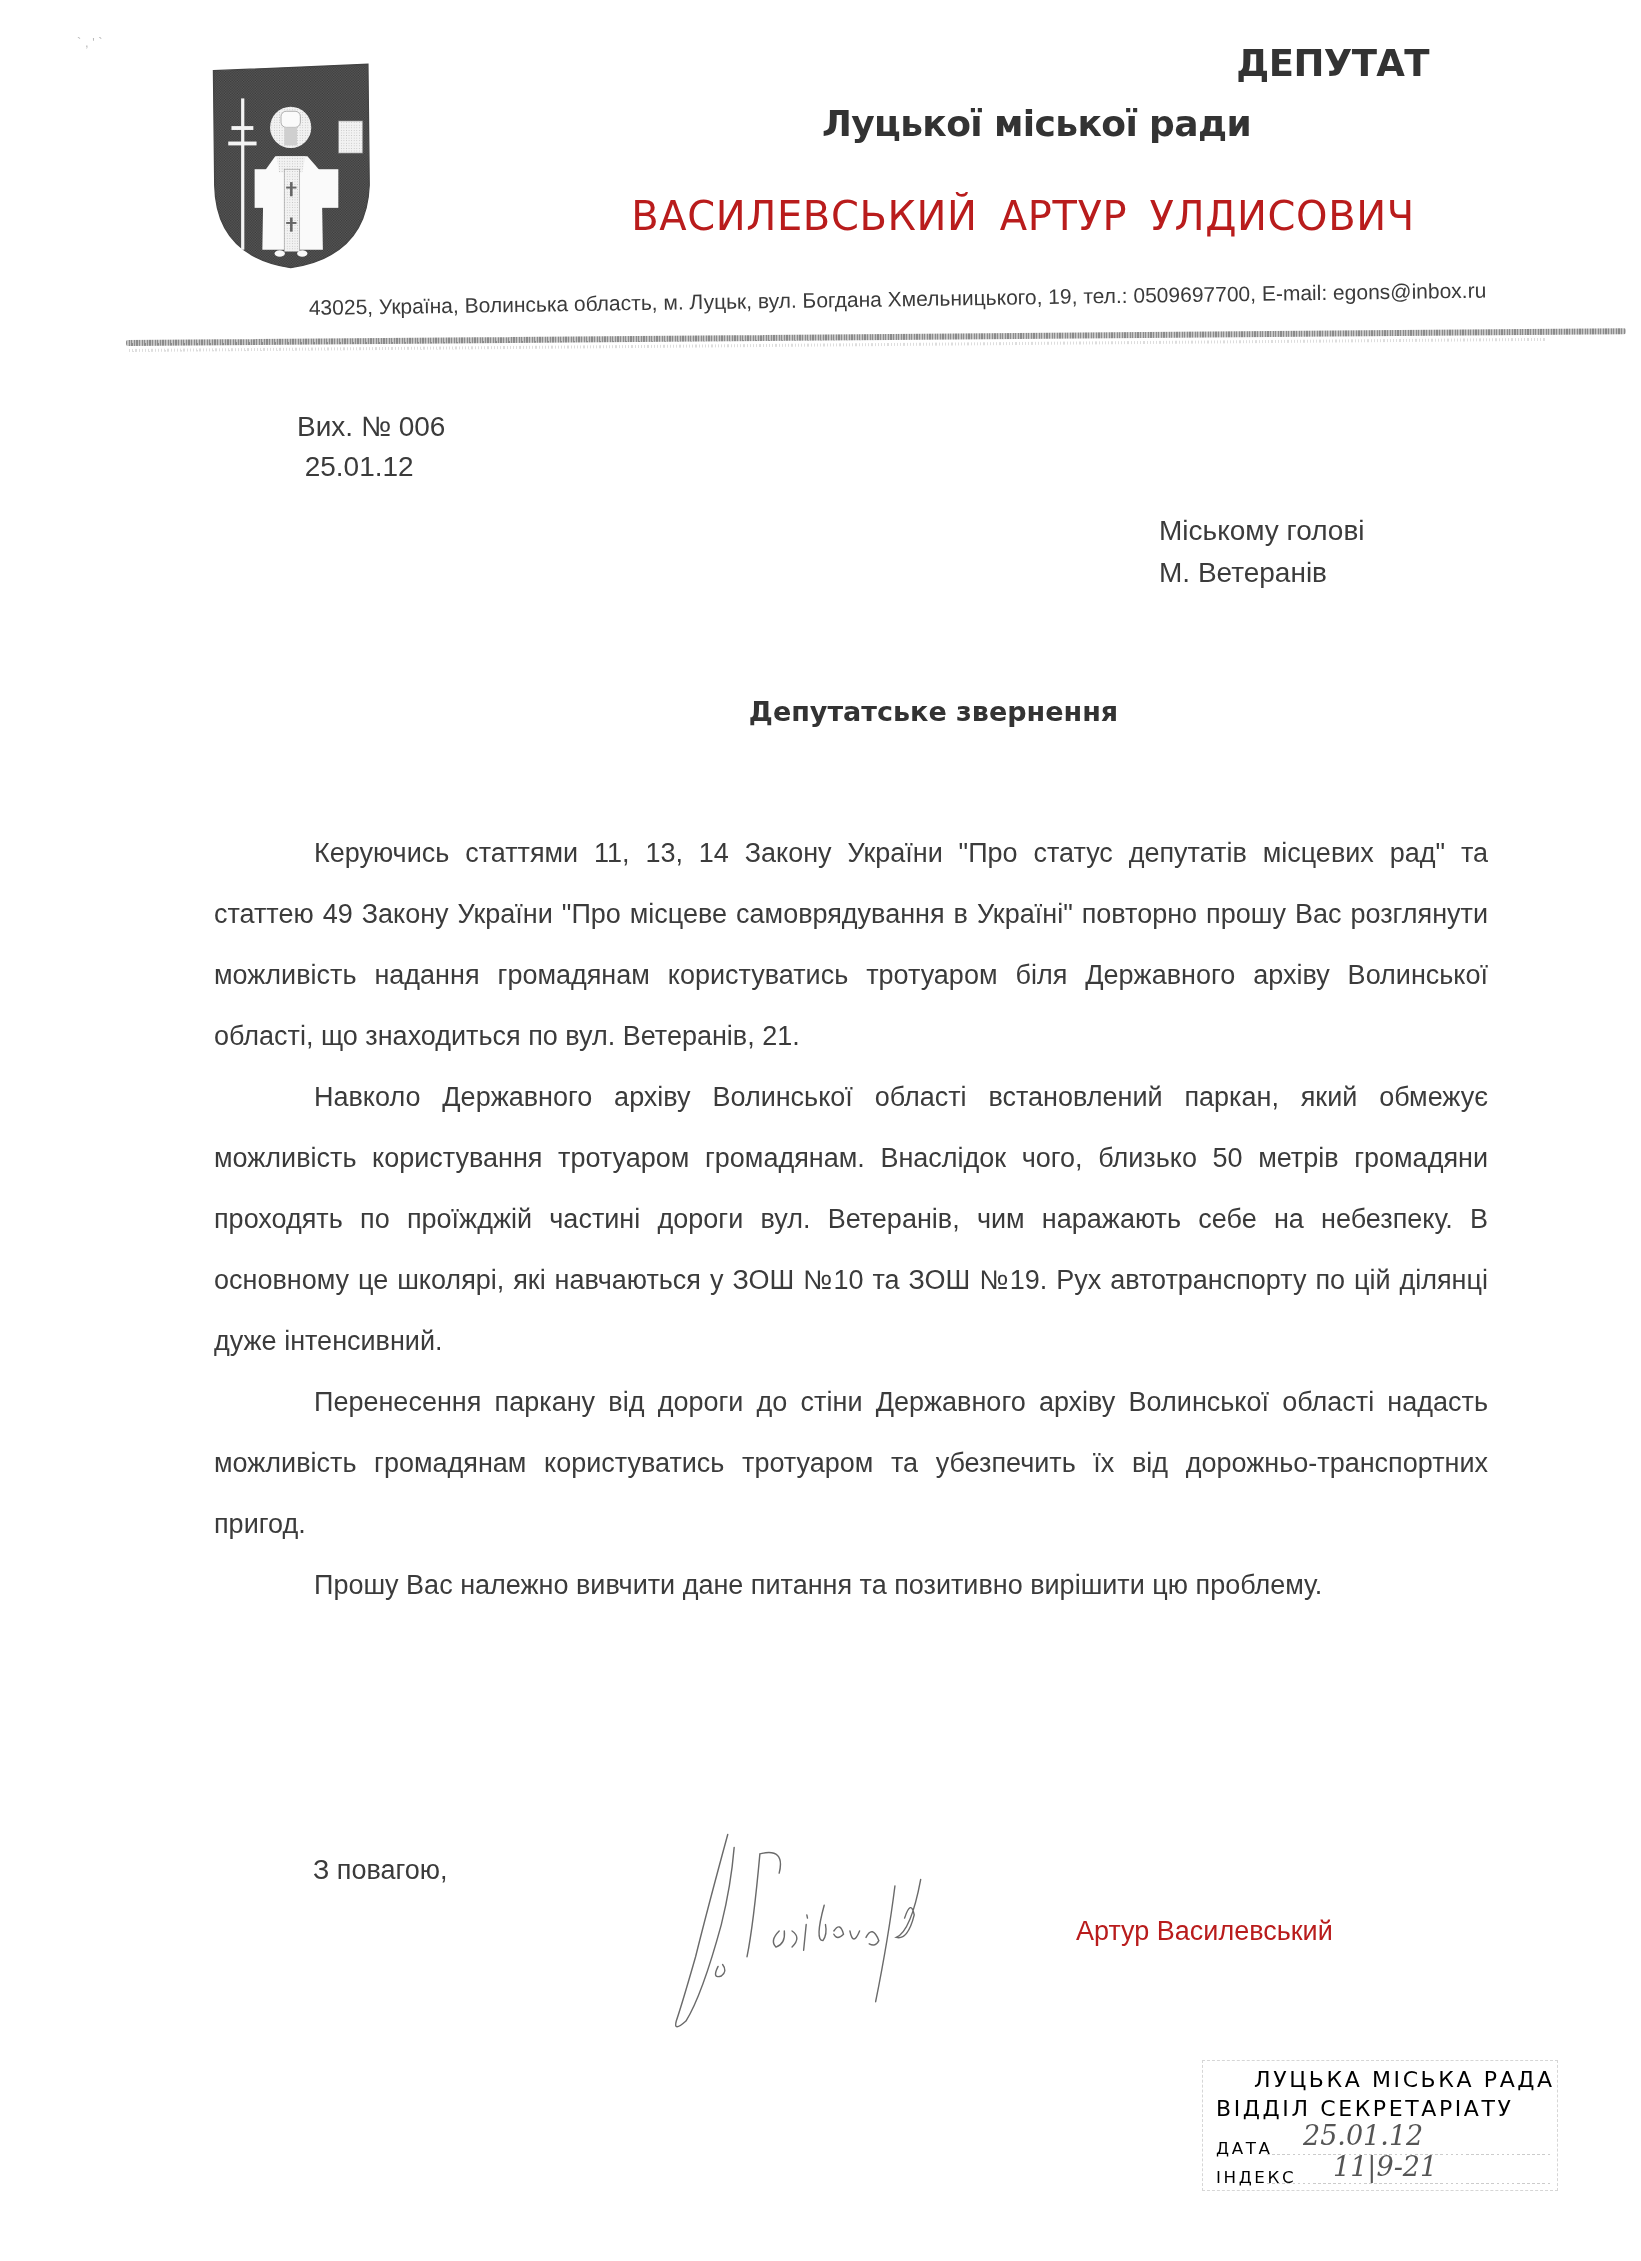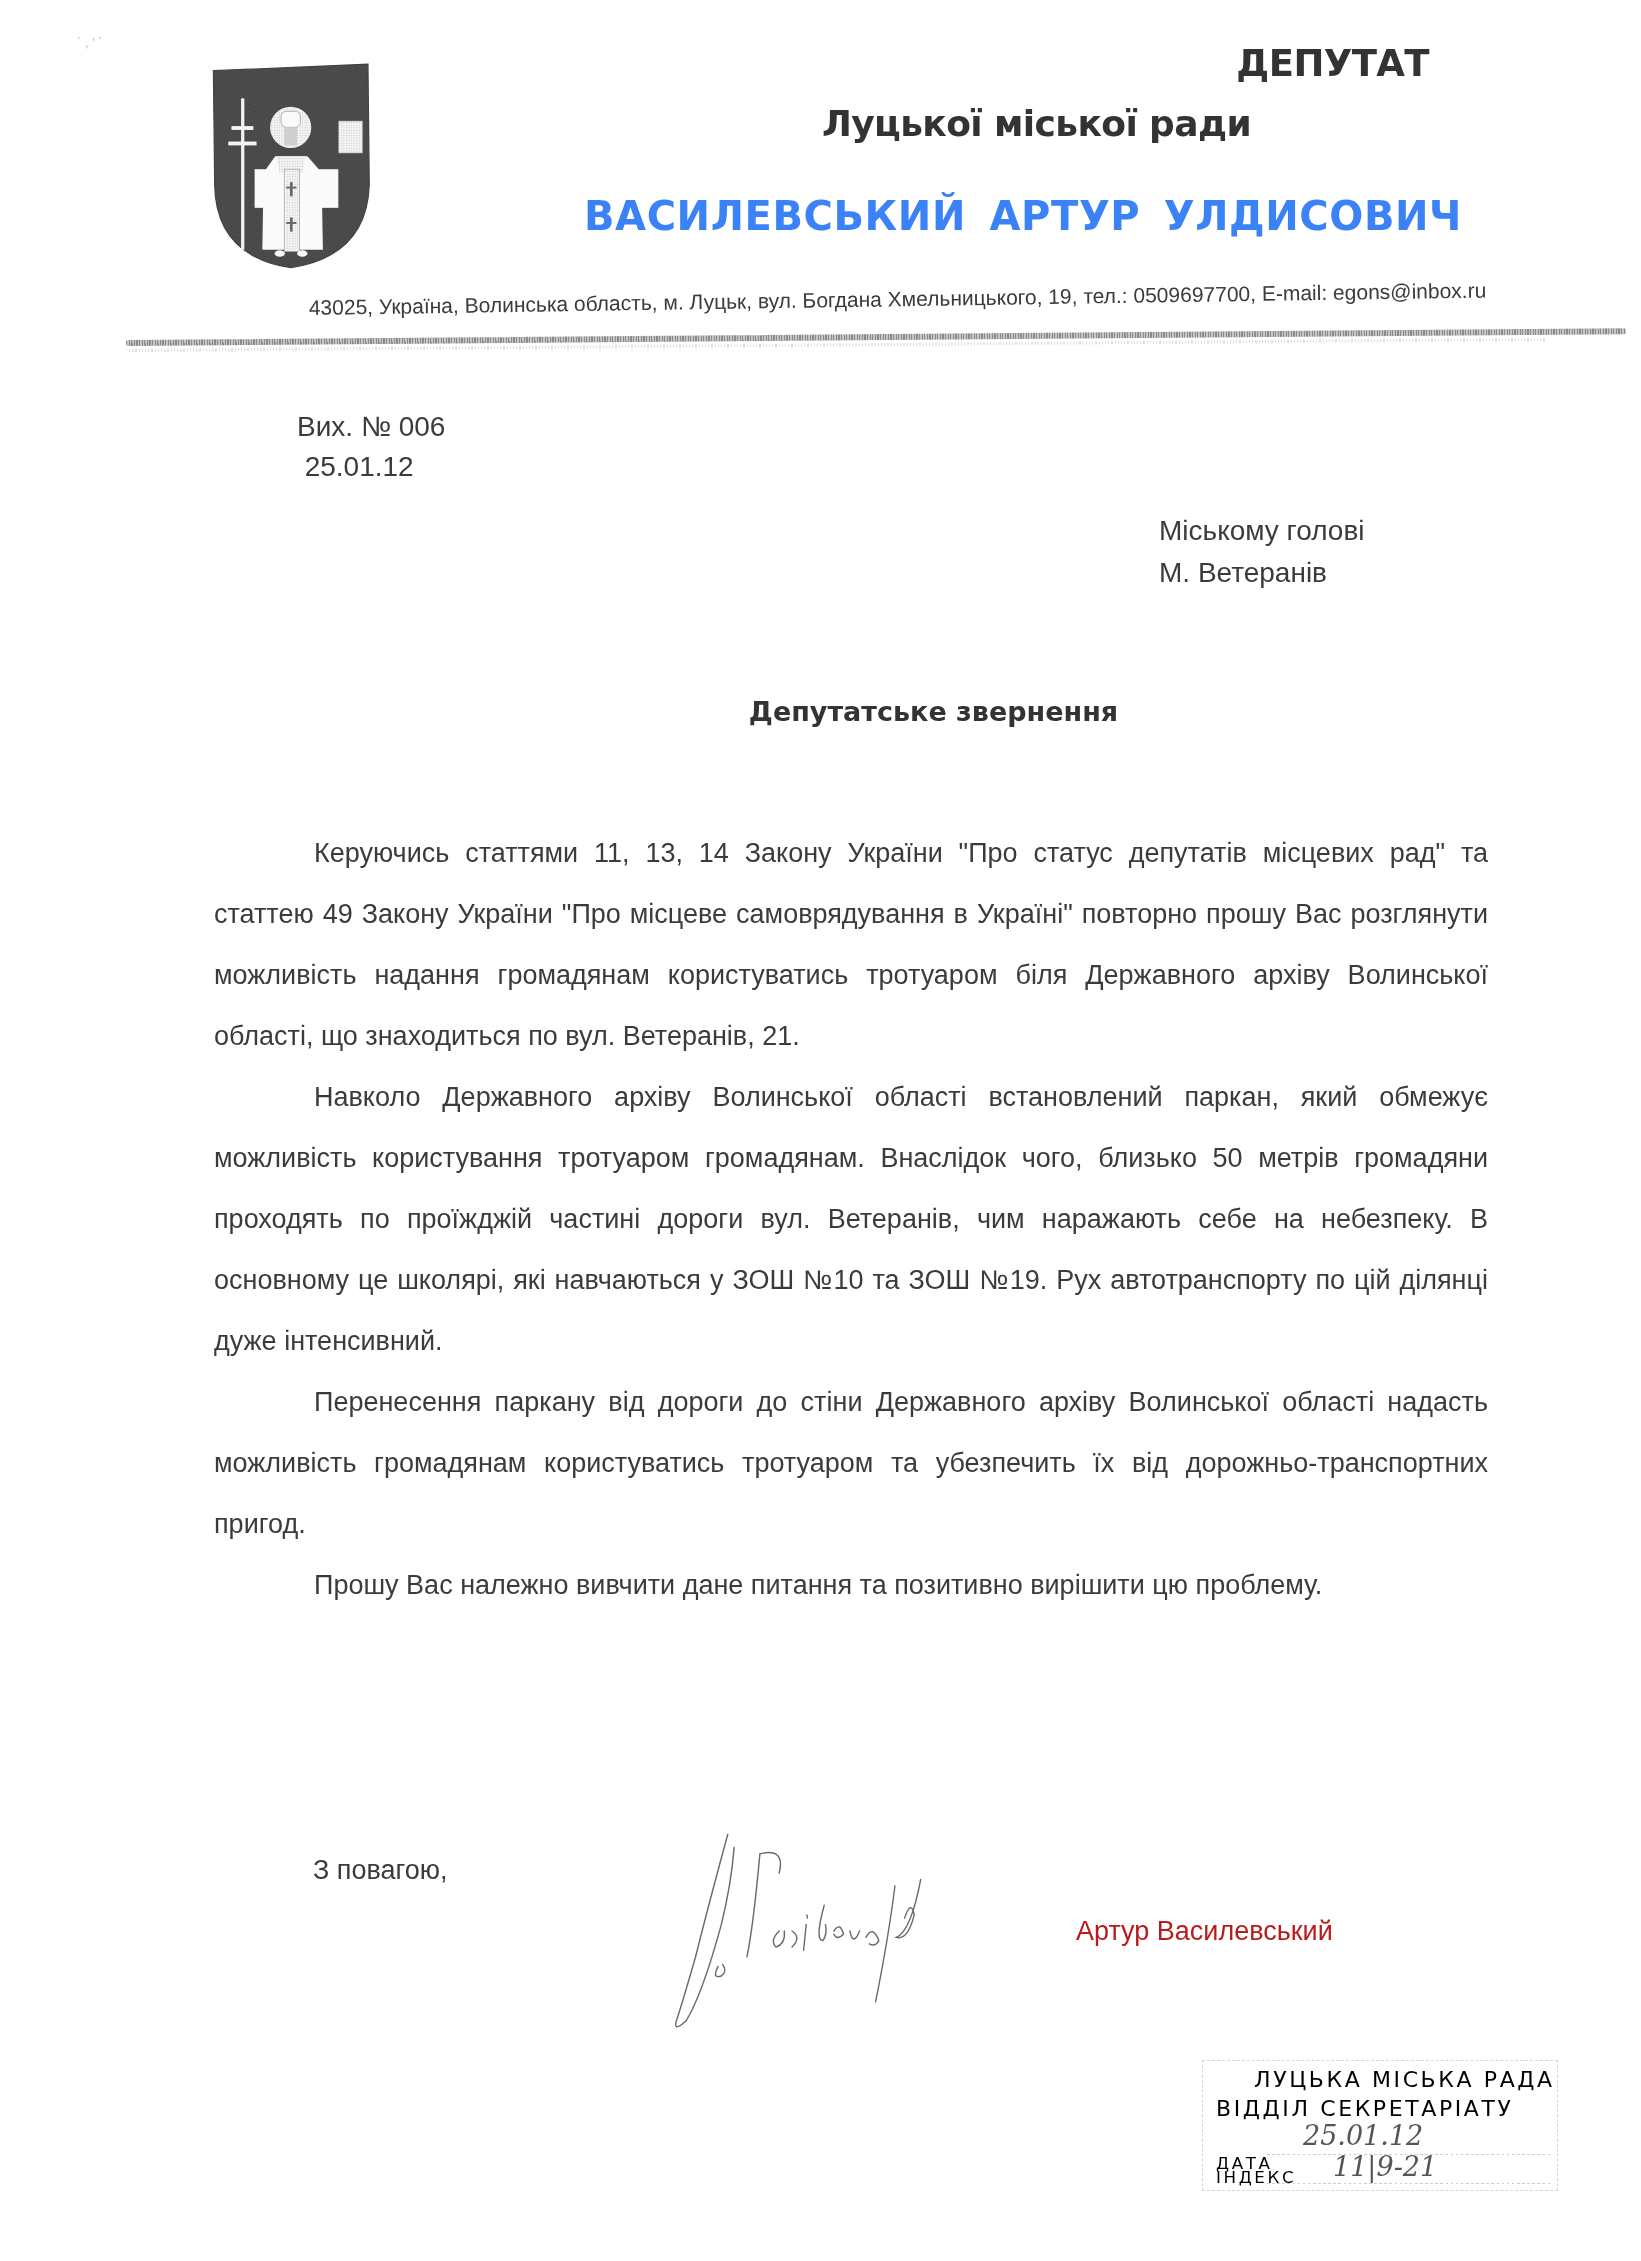--- a/index.html
+++ b/index.html
@@ -1,21 +1,21 @@
 <!DOCTYPE html>
 <html style="font-size:10.3px"><head>
   <meta charset="utf-8">
   <style>
     html, body { margin: 0; padding: 0; background: #ffffff; }
     body { width: 1641px; height: 2261px; position: relative; overflow: hidden; font-family: "Liberation Sans", "DejaVu Sans", sans-serif; color: #3b3b3b; }
     .abs { position: absolute; }
     .coat { left: 212px; top: 63px; width: 158px; width: 158px; height: 206px; }
     .hdr-title { left: 644px; width: 785px; top: 42px; text-align: right; font-family: "DejaVu Sans", sans-serif; font-weight: bold; font-size: 37px; color: #333; letter-spacing: -0.6px; }
     .hdr-sub { left: 644px; width: 785px; top: 103px; text-align: center; font-family: "DejaVu Sans", sans-serif; font-weight: bold; font-size: 36px; color: #333; letter-spacing: -0.6px; }
-    .hdr-name { left: 579px; width: 888px; top: 193px; text-align: center; font-family: "DejaVu Sans", sans-serif; font-weight: bold; font-size: 40px; color: #3b82f6; letter-spacing: 0.6px; word-spacing: 9px; }
+    .hdr-name { left: 579px; width: 888px; top: 193px; text-align: center; font-family: "DejaVu Sans", sans-serif; font-weight: normal; font-size: 40px; color: #b91c1c; letter-spacing: 0.6px; word-spacing: 9px; }
     .address { left: 309px; top: 296px; font-size: 21px; color: #3b3b3b; transform-origin: left bottom; transform: rotate(-0.85deg); white-space: nowrap; }
     .rule { left: 126px; top: 340px; width: 1500px; height: 5.8px; transform-origin: left center; transform: rotate(-0.45deg);
             background: repeating-linear-gradient(90deg, #777 0 1.3px, #bbb 1.3px 2.6px); opacity: .85; border-radius: 1.9px; }
     .rule2 { left: 129px; top: 349px; width: 1416px; height: 3.2px; transform-origin: left center; transform: rotate(-0.45deg);
             background: repeating-linear-gradient(90deg, #ddd 0 1.3px, #fff 1.3px 3.2px); }
     .ref { left: 297px; top: 407px; font-size: 28px; line-height: 40px; color: #3b3b3b; }
     .ref .date { padding-left: 7.7px; }
     .addressee { left: 1159px; top: 510px; font-size: 28px; line-height: 42px; color: #3b3b3b; }
     .doc-title { left: 644px; width: 579px; top: 696px; text-align: center; font-family: "DejaVu Sans", sans-serif; font-weight: bold; font-size: 27px; color: #333; }
     .body { left: 214px; width: 1274px; top: 823px; font-size: 27px; line-height: 61px; color: #3b3b3b; text-align: justify; }
@@ -118,20 +118,20 @@
     <path d="M232 150 L228 190 M233 135 L234 140"></path>
     <path d="M260 120 Q245 175 258 175 Q265 165 262 150 M275 160 Q285 145 290 165 Q280 175 275 165"></path>
     <path d="M300 160 Q305 185 315 160 M325 170 Q335 150 345 175 Q340 185 330 180"></path>
     <path d="M370 90 Q360 170 340 270 M385 140 Q395 110 400 135 Q390 175 372 170 Q395 160 410 80"></path>
   </svg>
 </div>
 
 <div class="abs stamp">
   <span class="st-text" style="left:51px; top:6.4px;">ЛУЦЬКА МІСЬКА РАДА</span>
   <span class="st-text" style="left:13px; top:35px;">ВІДДІЛ СЕКРЕТАРІАТУ</span>
-  <span class="st-text" style="left:13px; top:77px; font-size:16.7px;margin-top:15px;">ДАТА</span>
+  <span class="st-text" style="left:13px; top:77px; font-size:16.7px;">ДАТА</span>
   <span class="st-hand" style="left:100px; top:59px;">25.01.12</span>
   <div class="st-line" style="top:93px; left:64px;"></div>
   <span class="st-text" style="left:13px; top:106px; font-size:16.7px;">ІНДЕКС</span>
   <span class="st-hand" style="left:130px; top:90px;">11|9-21</span>
   <div class="st-line" style="top:122px; left:64px;"></div>
 </div>
 
 
 </body></html>

